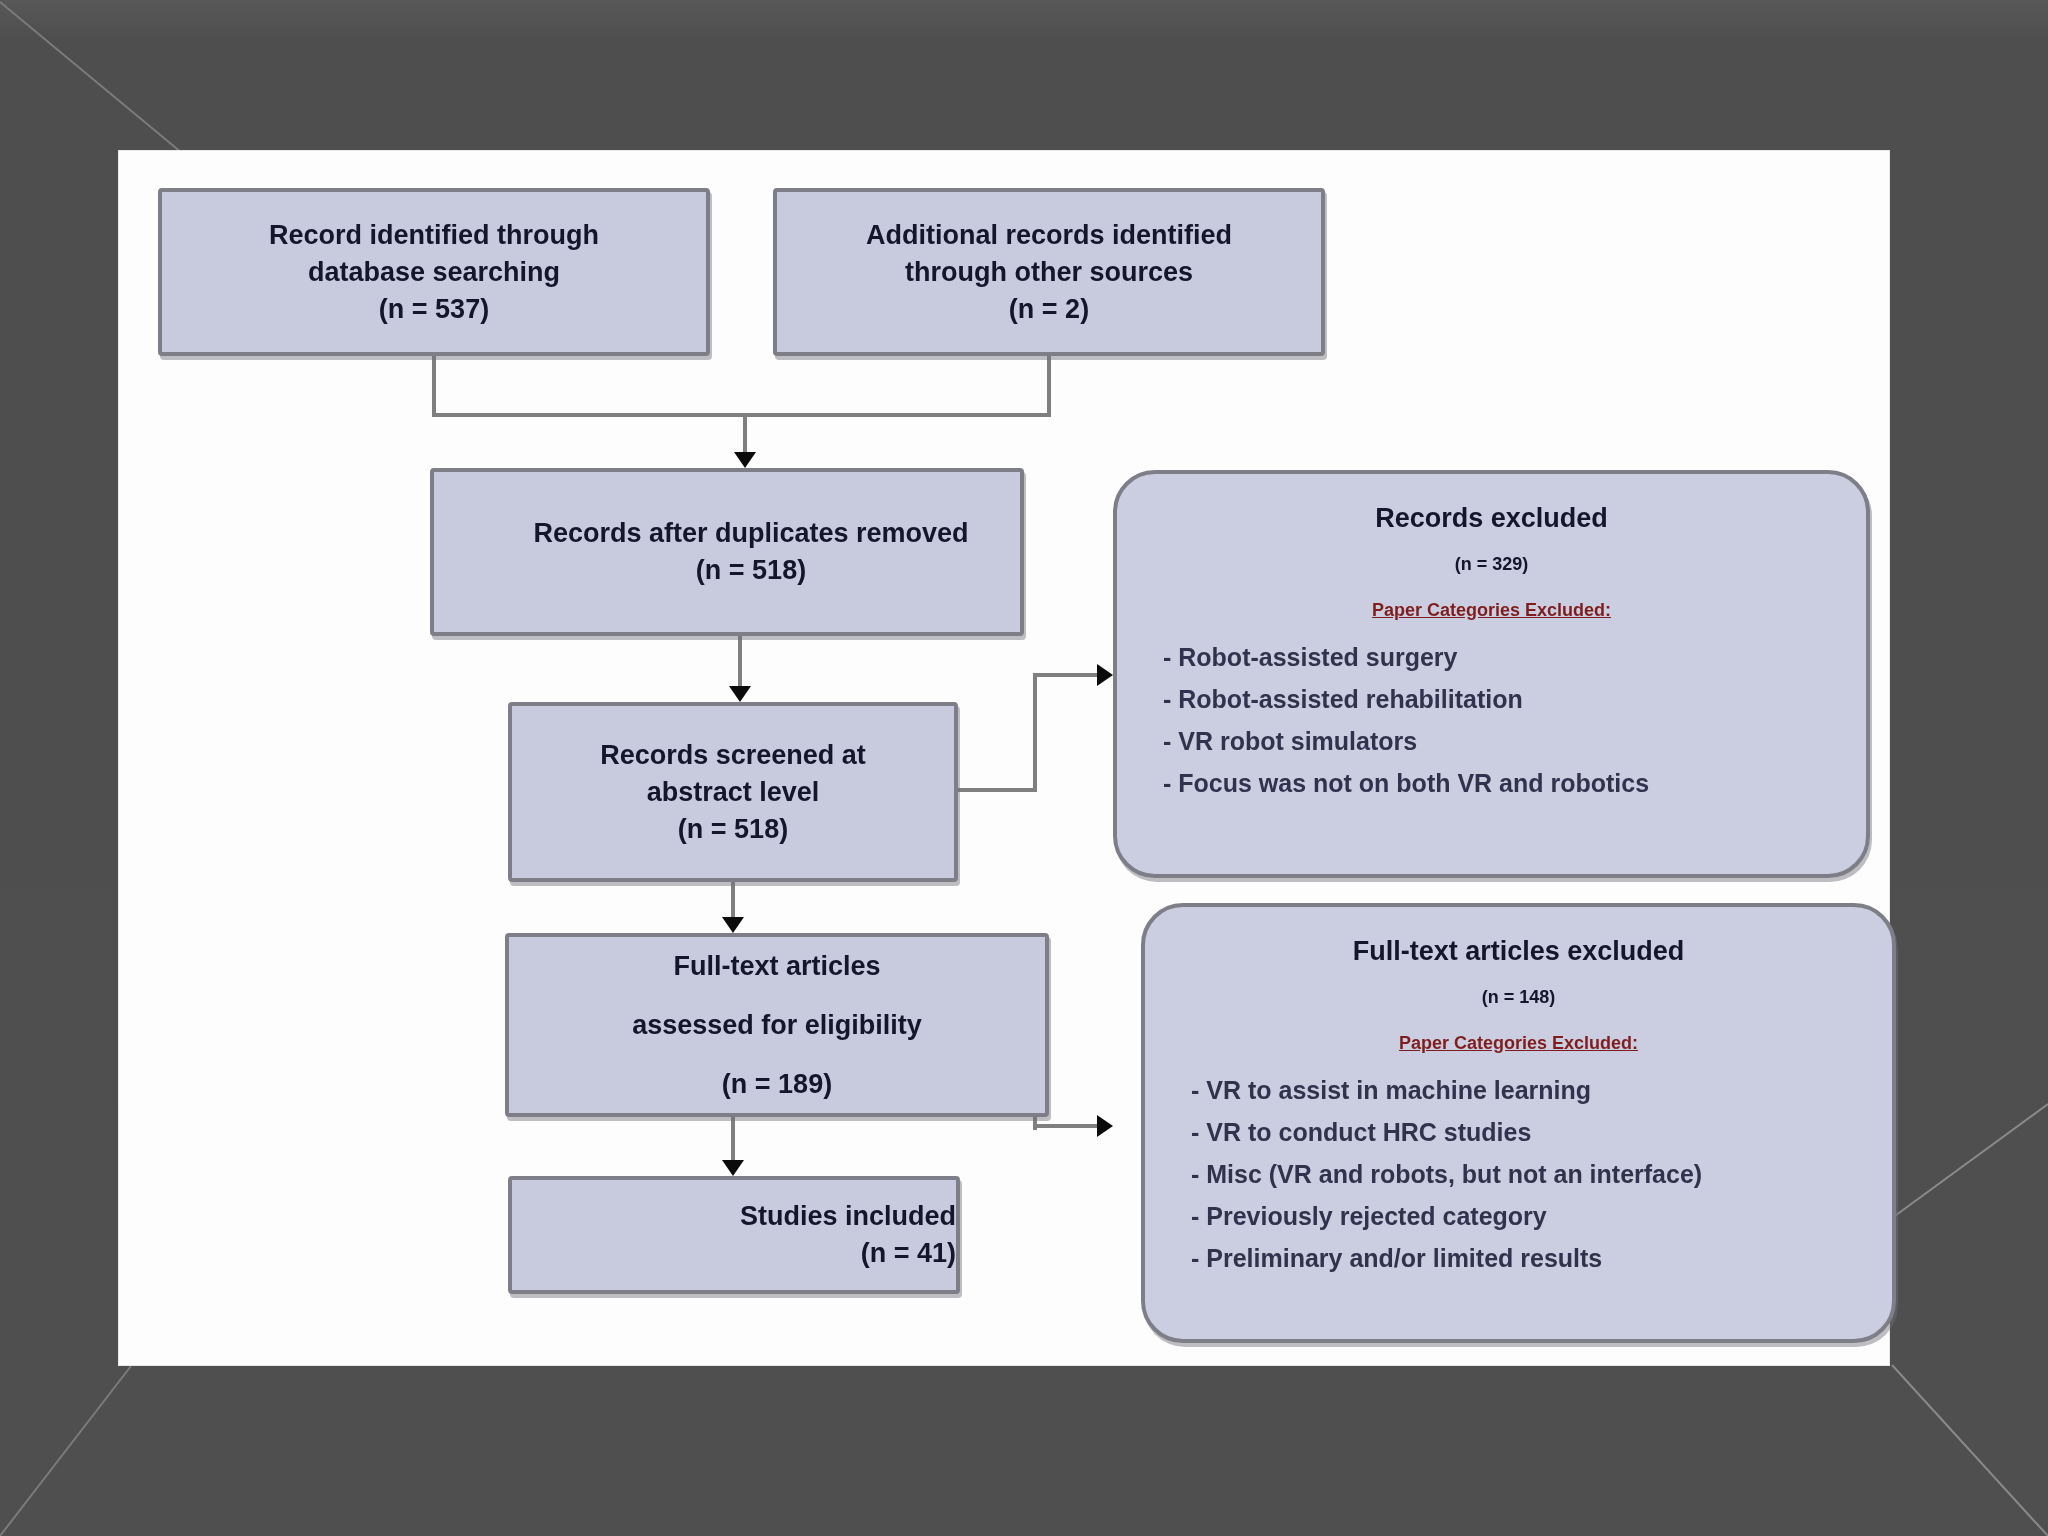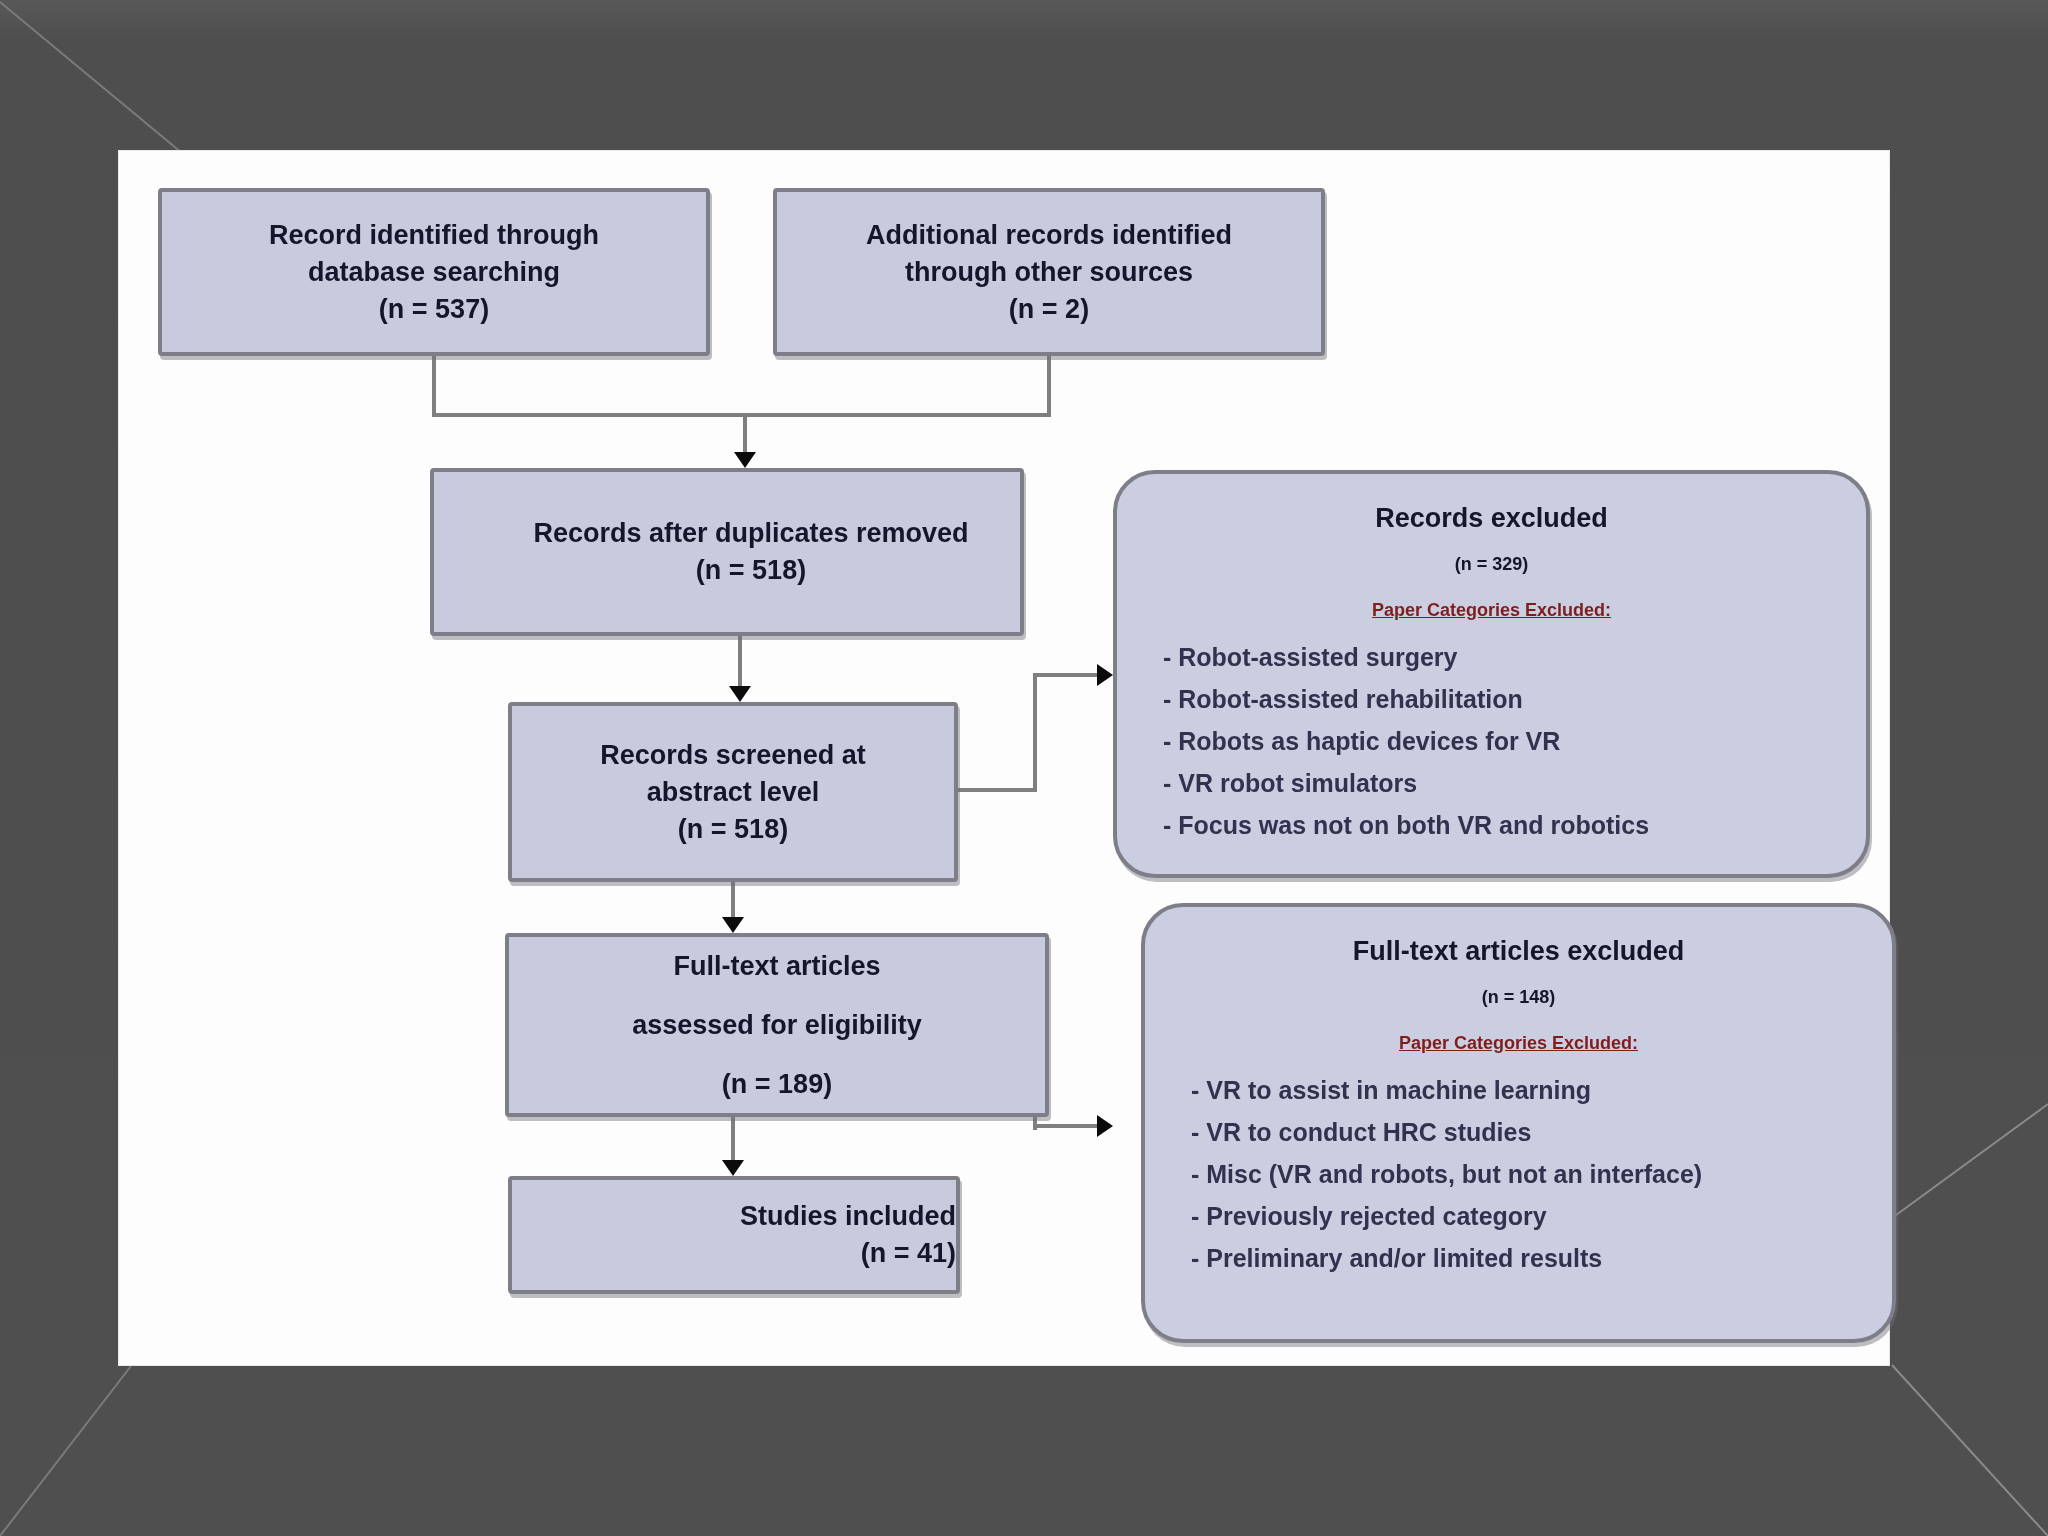--- a/index.html
+++ b/index.html
@@ -138,21 +138,20 @@
     <div class="line">(n = 41)</div>
   </div>
 
   <div class="exbox" style="left:1113px;top:470px;width:757px;height:408px;">
     <div class="ex-title">Records excluded</div>
     <div class="ex-count">(n = 329)</div>
     <div class="ex-subheading">Paper Categories Excluded:</div>
     <ul>
       <li>- Robot-assisted surgery</li>
       <li>- Robot-assisted rehabilitation</li>
-      <li>- Robots as haptic devices for VR</li>
       <li>- VR robot simulators</li>
       <li>- Focus was not on both VR and robotics</li>
     </ul>
   </div>
 
   <div class="exbox" style="left:1141px;top:903px;width:755px;height:440px;">
     <div class="ex-title">Full-text articles excluded</div>
     <div class="ex-count">(n = 148)</div>
     <div class="ex-subheading">Paper Categories Excluded:</div>
     <ul>

